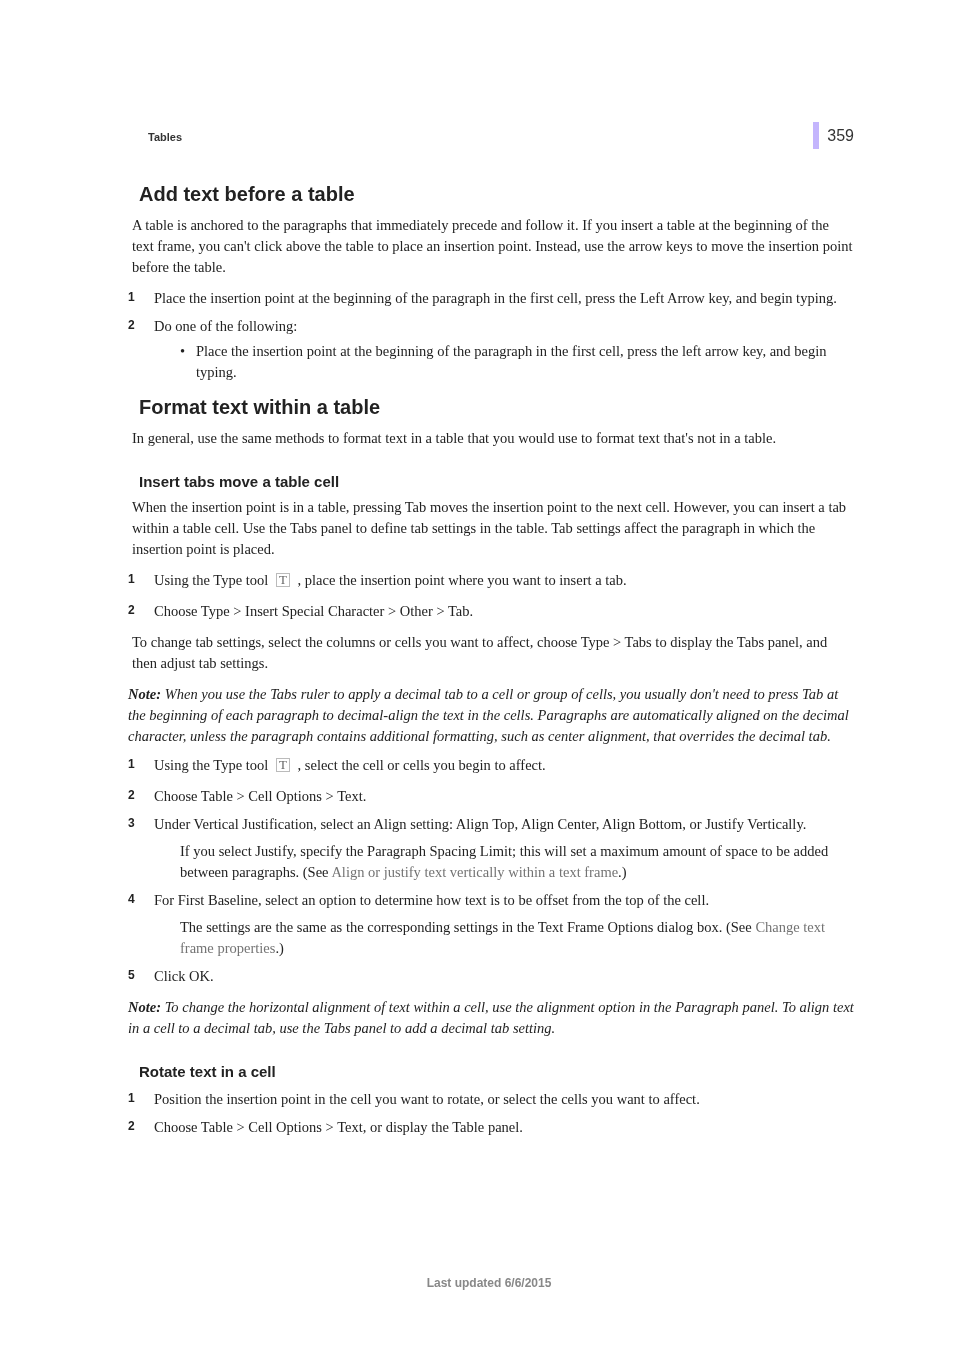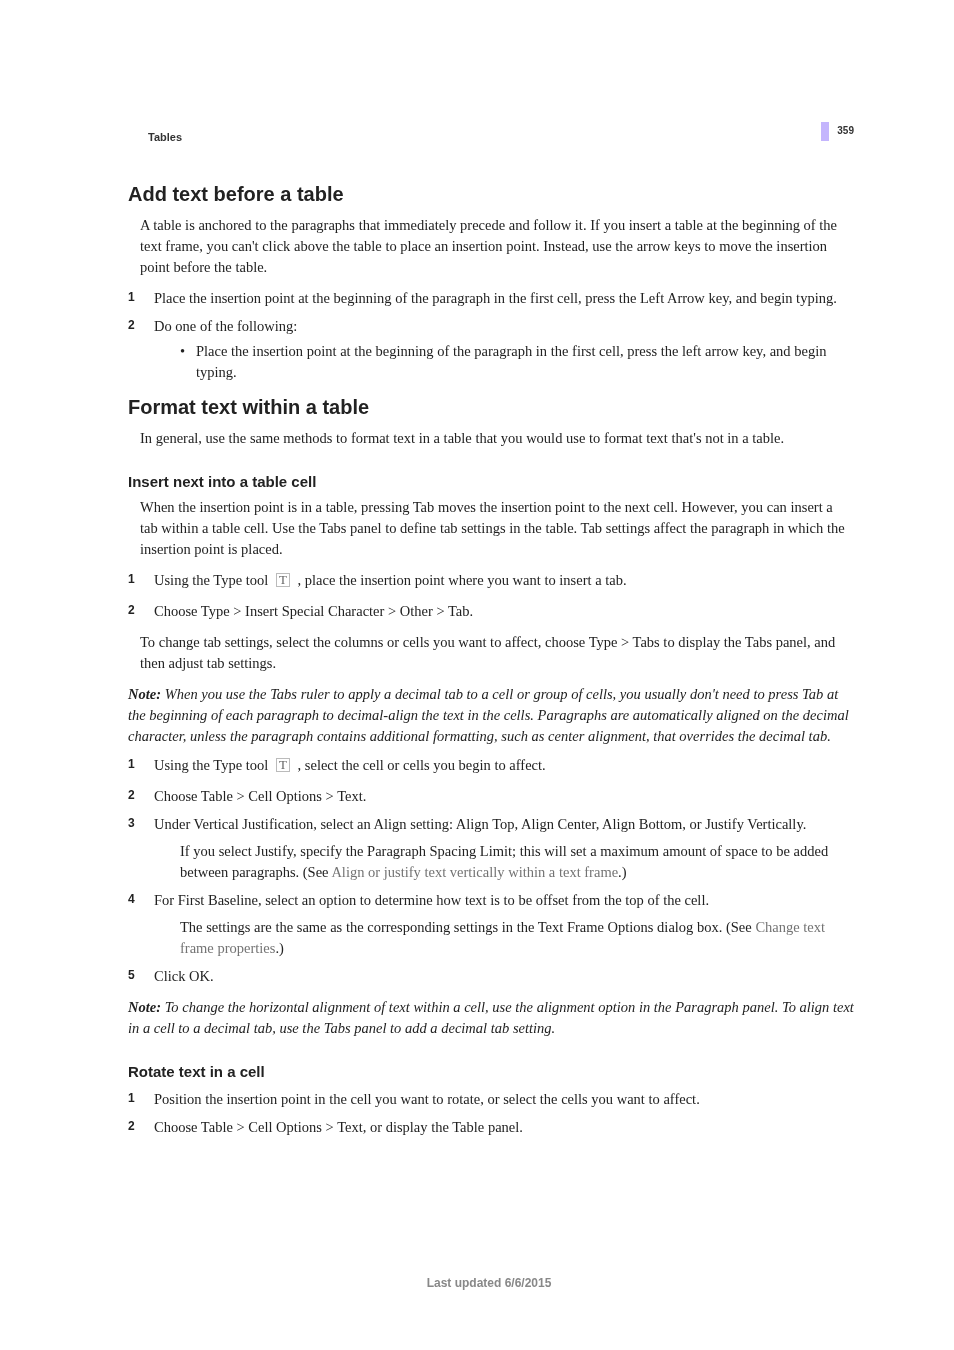--- a/index.html
+++ b/index.html
@@ -17,54 +17,54 @@
     width: 954px;
     min-height: 1350px;
     padding: 130px 100px 60px 128px;
     box-sizing: border-box;
     position: relative;
   }
   .pagenum-box {
     position: absolute;
     top: 122px;
     right: 100px;
-    border-left: 8px solid #c4b5fd;
+    border-left: 6px solid #c4b5fd;
     padding: 2px 0 2px 8px;
     font-family: "Myriad Pro", Arial, Helvetica, sans-serif;
-    font-size: 10px;
-    font-weight: bold;
+    font-size: 16px;
+    font-weight: normal;
     color: #333;
   }
   .breadcrumb {
     font-family: "Myriad Pro", Arial, Helvetica, sans-serif;
     font-size: 11px;
     font-weight: bold;
     color: #333;
     margin-bottom: 34px;
     margin-left: 20px;
   }
   h1, h2, h3 {
     font-family: "Myriad Pro", Arial, Helvetica, sans-serif;
     color: #222;
-    margin: 0;
+    margin: 11px;
   }
   h1 {
     font-size: 20px;
     font-weight: 700;
     margin-top: 8px;
     margin-bottom: 6px;
   }
   h2 {
     font-size: 15px;
     font-weight: 700;
     margin-top: 22px;
     margin-bottom: 4px;
   }
   p {
-    margin: 3px 0 10px 12px;
+    margin: 3px 0 10px 4px;
     text-align: left;
   }
   ol.steps {
     list-style: none;
     padding: 0;
     margin: 6px 0 10px 0;
   }
   ol.steps > li {
     position: relative;
     padding-left: 26px;
@@ -145,21 +145,21 @@
     <li><span class="num">2</span><span>Do one of the following:</span>
       <ul class="bullets">
         <li><span>Place the insertion point at the beginning of the paragraph in the first cell, press the left arrow key, and begin typing.</span></li>
       </ul>
     </li>
   </ol>
 
   <h1>Format text within a table</h1>
   <p>In general, use the same methods to format text in a table that you would use to format text that's not in a table.</p>
 
-  <h2>Insert next into a table cell</h2>
+  <h2>Insert tabs move a table cell</h2>
   <p>When the insertion point is in a table, pressing Tab moves the insertion point to the next cell. However, you can insert a tab within a table cell. Use the Tabs panel to define tab settings in the table. Tab settings affect the paragraph in which the insertion point is placed.</p>
   <ol class="steps">
     <li><span class="num">1</span><span>Using the Type tool </span><span class="icon"><svg width="16" height="16" viewBox="0 0 16 16">
             <rect x="1.5" y="1.5" width="13" height="13" fill="none" stroke="#bbb" stroke-width="1"></rect>
             <text x="8" y="12" text-anchor="middle" font-family="Times New Roman, serif" font-size="13" fill="#666">T</text>
           </svg></span><span> , place the insertion point where you want to insert a tab.</span></li>
     <li><span class="num">2</span><span>Choose Type &gt; Insert Special Character &gt; Other &gt; Tab.</span></li>
   </ol>
   <p>To change tab settings, select the columns or cells you want to affect, choose Type &gt; Tabs to display the Tabs panel, and then adjust tab settings.</p>
   <p class="note"><span class="note-lead">Note: </span><span class="note-body">When you use the Tabs ruler to apply a decimal tab to a cell or group of cells, you usually don't need to press Tab at the beginning of each paragraph to decimal-align the text in the cells. Paragraphs are automatically aligned on the decimal character, unless the paragraph contains additional formatting, such as center alignment, that overrides the decimal tab.</span></p>

